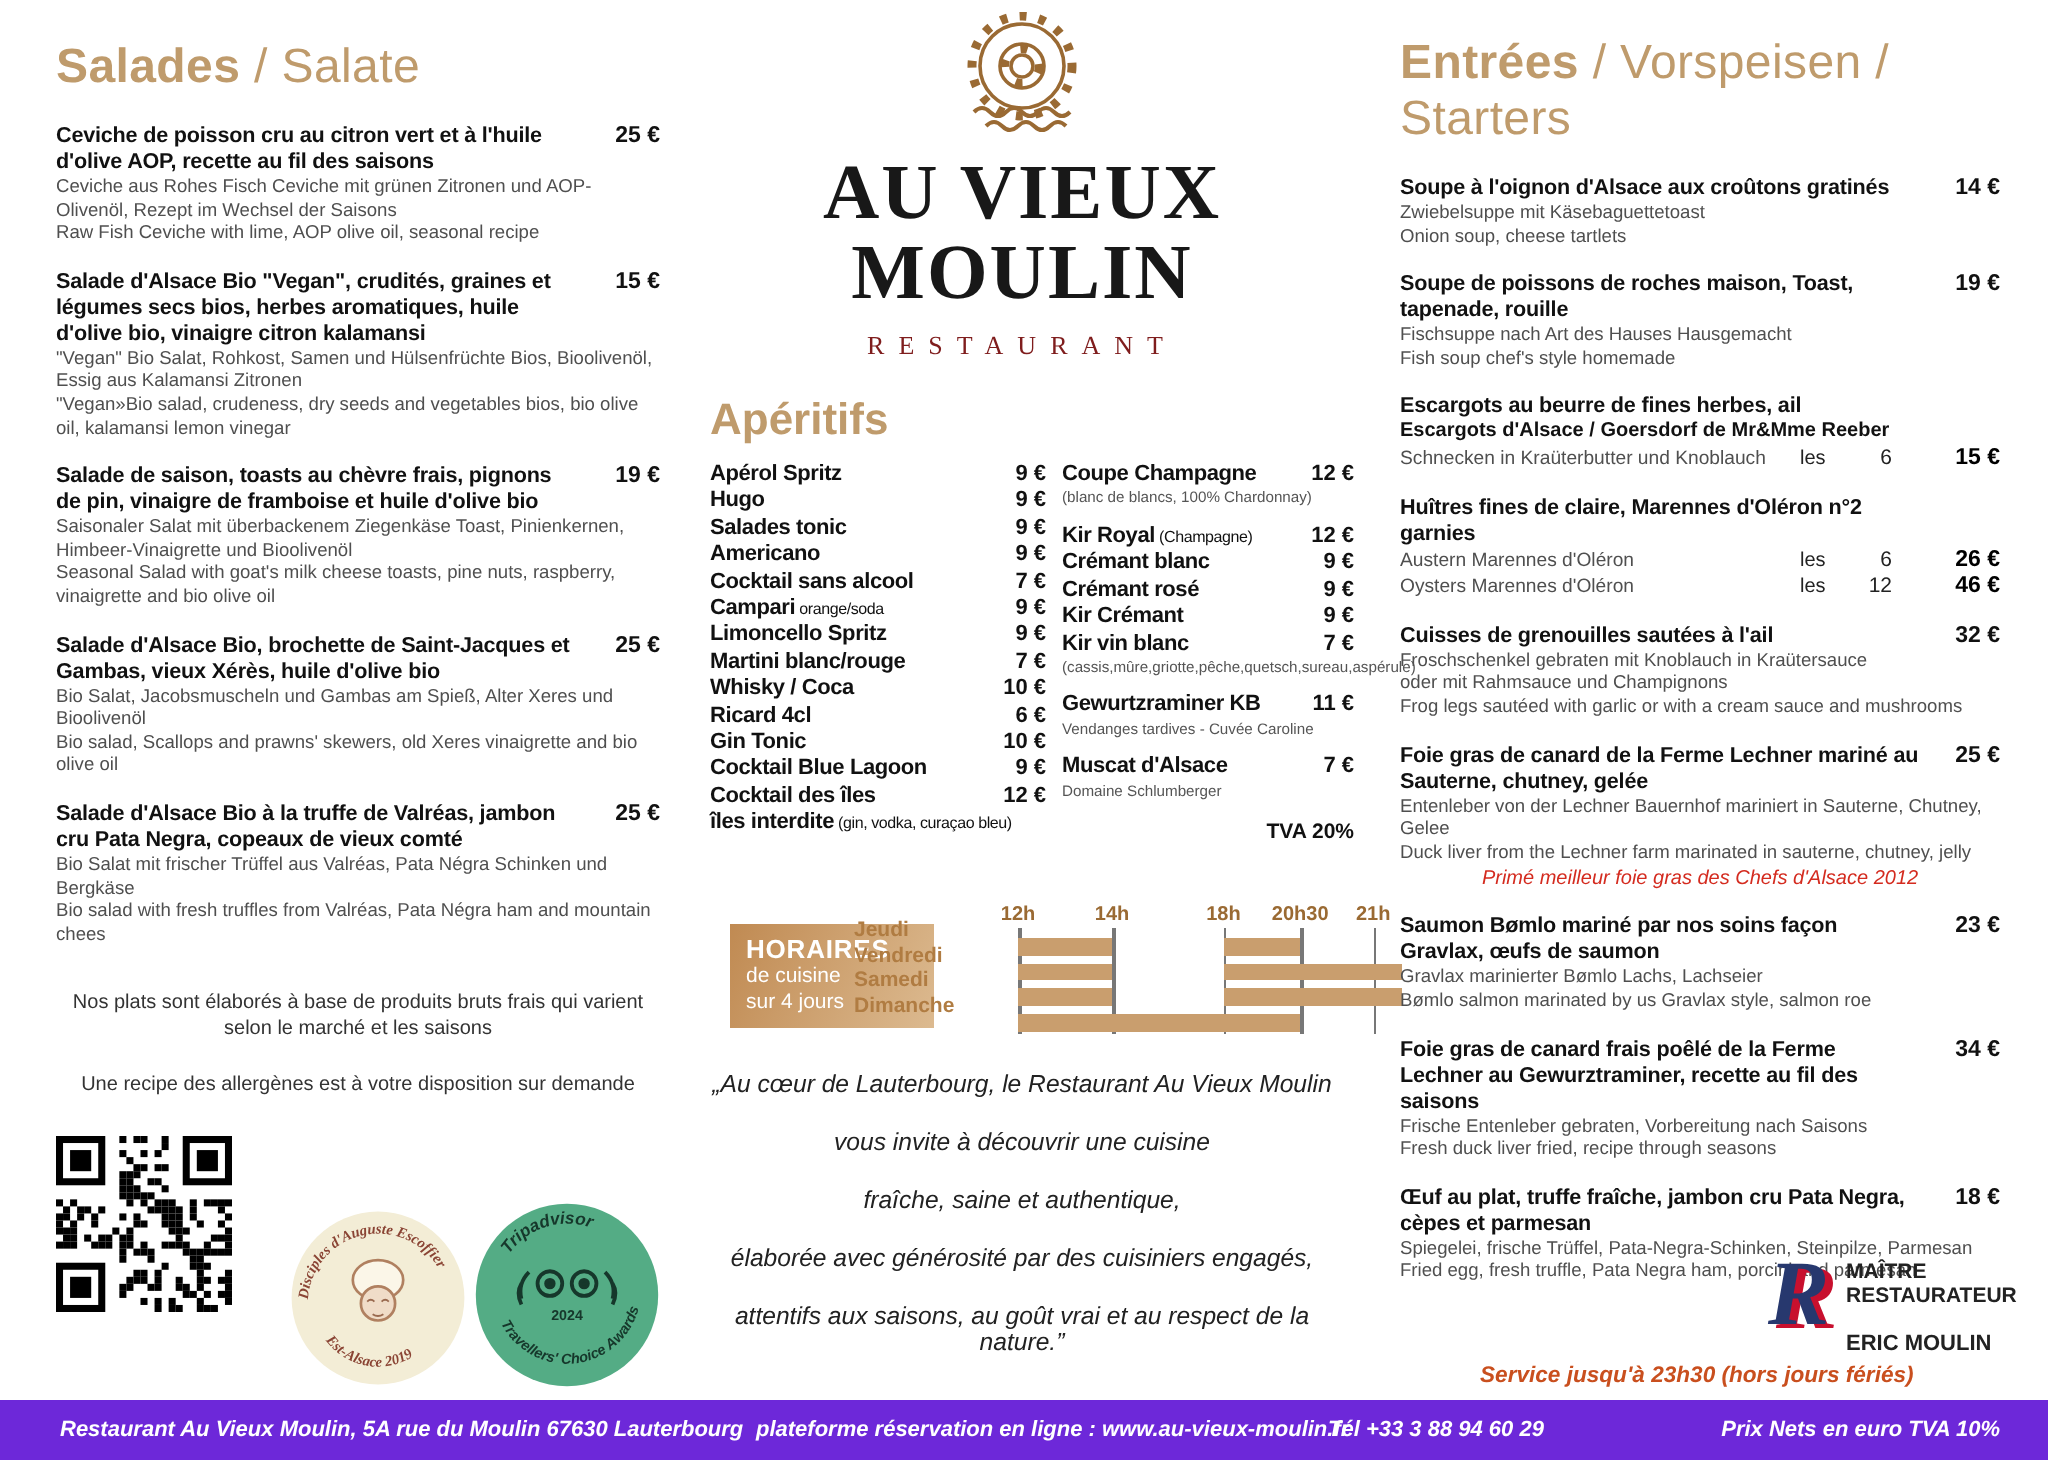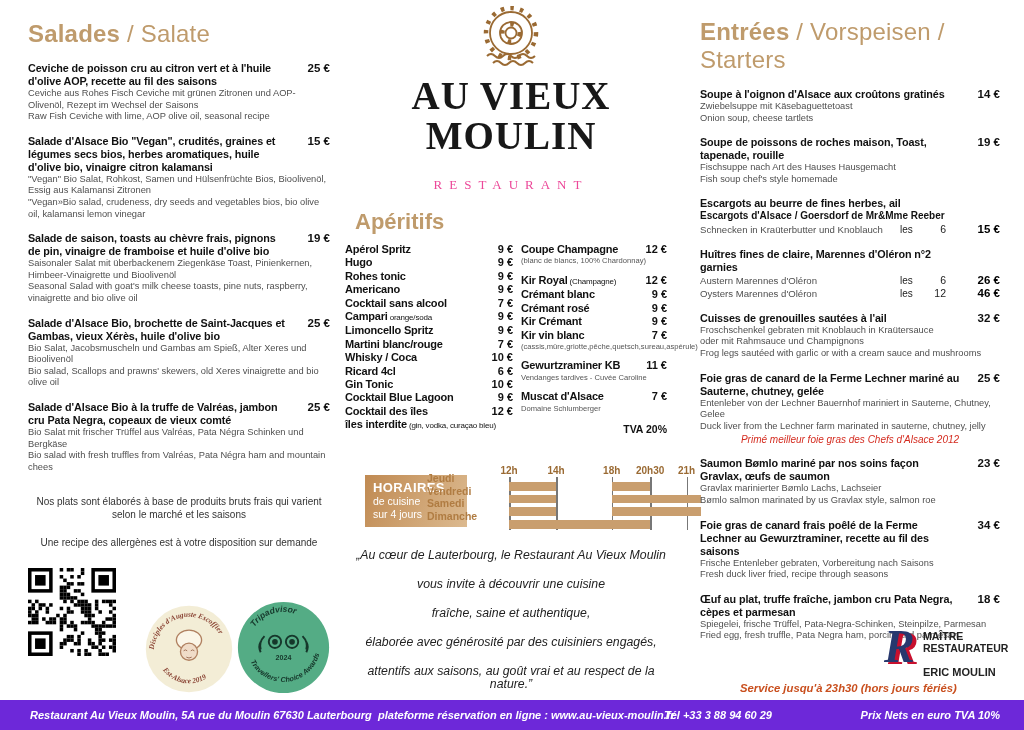--- a/index.html
+++ b/index.html
@@ -24,24 +24,24 @@
   .mi-num{width:20px;text-align:right;color:#222;font-size:10.5px}
   .mi-price-sm{width:54px;text-align:right;font-weight:bold;color:#000;font-size:11.5px}
   .mi-rednote{color:#d42b1f;font-size:10px;font-style:italic;text-align:center;margin-top:2px}
   .red-text{color:#d42b1f}
   .left-notes{margin-top:22px;text-align:center;font-size:10px;color:#333}
   .left-note{margin-bottom:15px;line-height:13px}
   
   .logo-block{text-align:center;margin-top:6px}
   .logo-title{font-family:"Liberation Serif",serif;font-weight:bold;font-size:39px;line-height:40px;
               color:#181818;letter-spacing:1px;margin:0}
-  .logo-sub{font-family:"Liberation Serif",serif;font-size:13px;letter-spacing:7px;color:#ec4899;margin-top:21px}
+  .logo-sub{font-family:"Liberation Serif",serif;font-size:13px;letter-spacing:7px;color:#7f1d1d;margin-top:8px}
   
   .ap-heading{font-size:22px;font-weight:bold;color:#bf9b6c;margin:16px 0 8px 10px}
-  .ap-cols{display:flex;}
+  .ap-cols{display:flex;margin-left:10px}
   .ap-col1{width:168px}
   .ap-col2{width:146px;margin-left:8px}
   .ap-row{display:flex;line-height:13.4px}
   .ap-name{flex:1;font-size:11px;font-weight:bold;letter-spacing:-.2px;white-space:nowrap}
   .ap-suffix{font-size:8px;font-weight:normal}
   .ap-price{width:36px;text-align:right;font-size:11px;font-weight:bold;white-space:nowrap}
   .ap-note{font-size:7.6px;color:#555;line-height:9.5px;margin-bottom:2px}
   .ap-gap{height:6px}
   .ap-tva{text-align:right;font-size:10.5px;font-weight:bold;margin-top:10px}
   
@@ -364,21 +364,21 @@
     <div class="ap-col1" id="ap-col1">
         <div class="ap-row">
           <span class="ap-name">Apérol Spritz</span>
           <span class="ap-price">9 €</span>
         </div>
         <div class="ap-row">
           <span class="ap-name">Hugo</span>
           <span class="ap-price">9 €</span>
         </div>
         <div class="ap-row">
-          <span class="ap-name">Rohes tonic</span>
+          <span class="ap-name">Salades tonic</span>
           <span class="ap-price">9 €</span>
         </div>
         <div class="ap-row">
           <span class="ap-name">Americano</span>
           <span class="ap-price">9 €</span>
         </div>
         <div class="ap-row">
           <span class="ap-name">Cocktail sans alcool</span>
           <span class="ap-price">7 €</span>
         </div>

